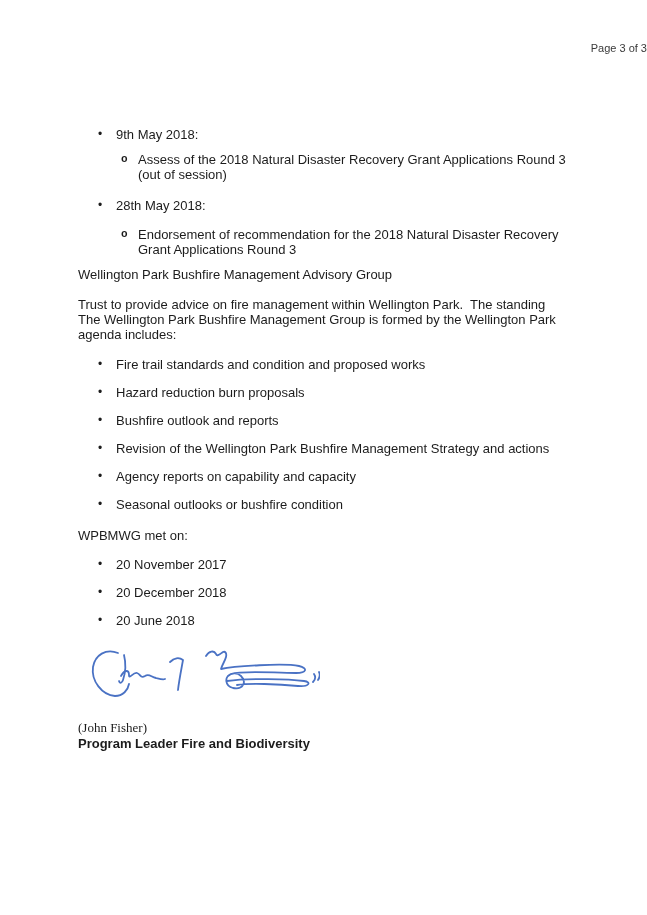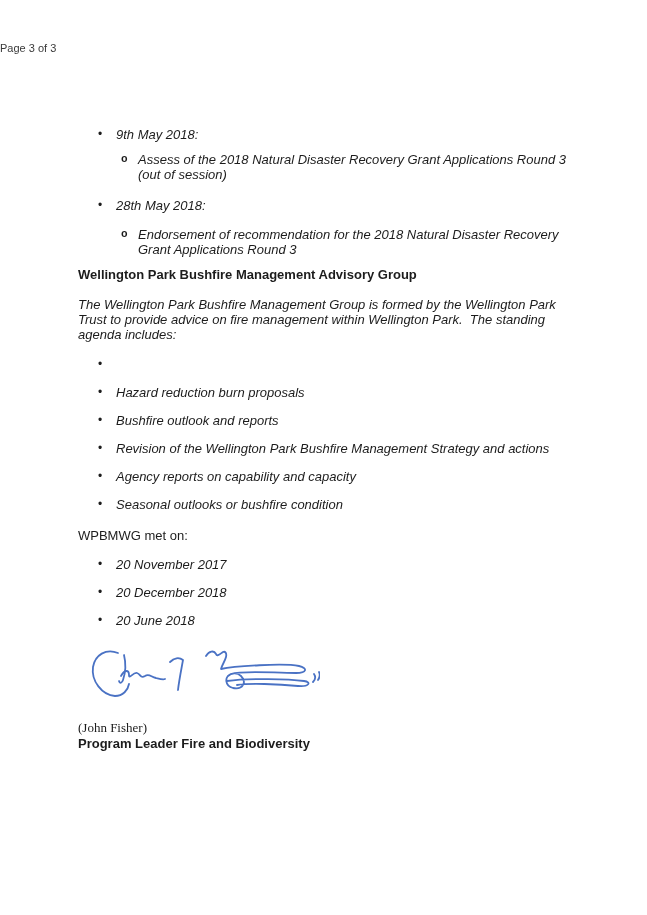--- a/index.html
+++ b/index.html
@@ -10,48 +10,48 @@
     margin: 0 auto;
     background: #ffffff;
     color: #1c1c1c;
     font-family: "Liberation Sans", sans-serif;
     font-size: 13px;
     line-height: 15px;
     overflow: hidden;
   }
   .page-header {
     padding-top: 42px;
-    text-align: left;
+    text-align: right;
     font-size: 11px;
     line-height: 13px;
     color: #3a3a3a;
   }
   .content { padding: 0 78px 0 78px; }
-  .line { white-space: pre-wrap; display: block; font-style: italic; }
+  .line { white-space: pre-wrap; display: block; }
 
   
   .li { display: flex; align-items: flex-start; }
   .l1 { padding-left: 20px; }
   .l1 .marker { width: 18px; flex: 0 0 18px; font-size: 12px; }
   .l2 { padding-left: 43px; }
   .l2 .marker {
     width: 17px; flex: 0 0 17px;
     font-family: "Liberation Mono", monospace;
     font-weight: 700; font-size: 11px; line-height: 15px;
   }
 
   
   .m-first   { margin-top: 72px; }
   .m10 { margin-top: 10px; }
   .m13 { margin-top: 13px; }
   .m14 { margin-top: 14px; }
   .m15 { margin-top: 15px; }
   .m16 { margin-top: 16px; }
 
-  .section-heading { font-weight: 700; }
+  .section-heading { font-weight: 400; }
   .signature-wrap { margin-left: 10px; height: 64px; }
   .signoff-name { line-height: 16px; font-family: Liberation Serif, serif; }
   .signoff-title { line-height: 16px; font-weight: 700; }
 </style>
 </head>
 <body>
 
 <div class="page">
 
   <div class="page-header">
@@ -80,27 +80,28 @@
       <span class="marker">o</span>
       <span>
         <span class="line">Endorsement of recommendation for the 2018 Natural Disaster Recovery</span>
         <span class="line">Grant Applications Round 3</span>
       </span>
     </div>
 
     <div class="section-heading m10">Wellington Park Bushfire Management Advisory Group</div>
 
     <div class="m15">
+      <span class="line">Trust to provide advice on fire management within Wellington Park.  The standing</span>
       <span class="line">The Wellington Park Bushfire Management Group is formed by the Wellington Park</span>
-      <span class="line">Trust to provide advice on fire management within Wellington Park.  The standing</span>
       <span class="line">agenda includes:</span>
     </div>
 
     <div class="li l1 m15">
       <span class="marker">•</span>
+      <span class="line">Fire trail standards and condition and proposed works</span>
     </div>
     <div class="li l1 m13">
       <span class="marker">•</span>
       <span class="line">Hazard reduction burn proposals</span>
     </div>
     <div class="li l1 m13">
       <span class="marker">•</span>
       <span class="line">Bushfire outlook and reports</span>
     </div>
     <div class="li l1 m13">

